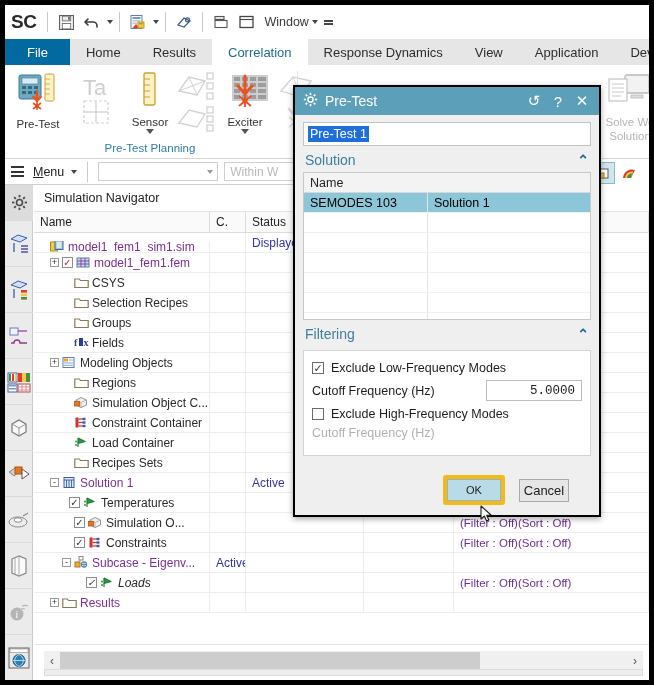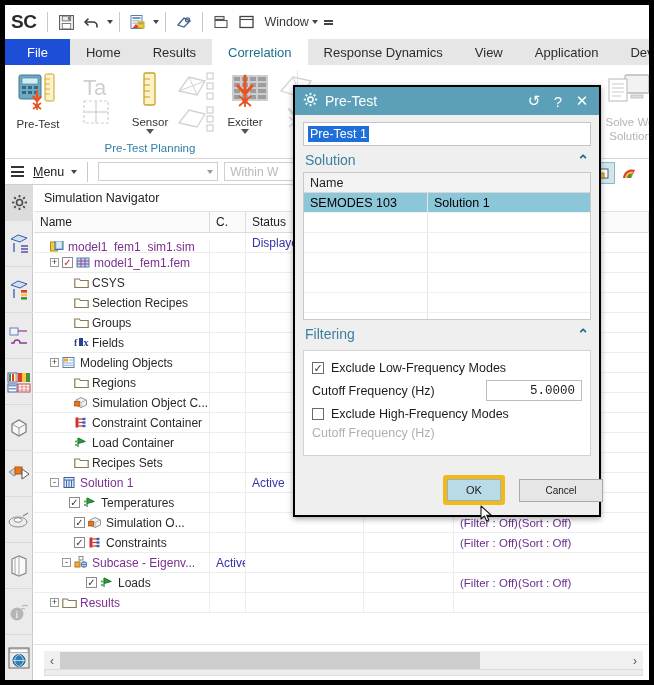--- a/index.html
+++ b/index.html
@@ -40,21 +40,21 @@
   .dblcaret { display:flex; flex-direction:column; align-items:center; gap:1px; margin-left:4px;}
   .dblcaret i { display:block; width:9px; height:2px; background:#444; }
 
   
   .tabrow {
     position:absolute; left:0; top:34px; width:100%; height:26px;
     background:#e6e6e6; display:flex; align-items:stretch;
     font-size:13px;
   }
   .tab { padding:0 16px; display:flex; align-items:center; color:#2d2d2d; white-space:nowrap; }
-  .tab.file { background:#1d4ed8; color:#ffffff; padding:0 22px; }
+  .tab.file { background:#0369a1; color:#ffffff; padding:0 22px; }
   .tab.active { background:#ffffff; color:#1a6e8e; }
 
   
   .ribbon {
     position:absolute; left:0; top:60px; width:100%; height:94px;
     background:#ffffff; border-bottom:1px solid #d6d6d6;
   }
   .rgroup { position:absolute; top:0; height:94px; }
   .rgrouplabel {
     position:absolute; bottom:4px; width:100%; text-align:center;
@@ -201,23 +201,23 @@
   .dlgbuttons { position:absolute; left:0; right:0; bottom:0; height:48px; }
   .okwrap {
     position:absolute; left:148px; top:8px; width:62px; height:30px;
     border:4px solid #f5b819; border-radius:3px;
   }
   .okbtn {
     position:absolute; inset:0; background:#b9dbe8; border:1px solid #8fb7c6;
     display:flex; align-items:center; justify-content:center; font-size:11px; color:#1c1c1c;
   }
   .cancelbtn {
-    position:absolute; left:224px; top:12px; width:84px; height:23px;
+    position:absolute; left:224px; top:12px; width:50px; height:23px;
     background:#e6e6e6; border:1px solid #a9a9a9;
-    display:flex; align-items:center; justify-content:center; font-size:10px; color:#1c1c1c;
+    display:flex; align-items:center; justify-content:center; font-size:13px; color:#1c1c1c;
   }
   .cursor { position:absolute; left:475px; top:500px; width:14px; height:18px; pointer-events:none;}
 </style>
 </head>
 <body>
 
 <div id="app">
 
   <div class="qat">
     <div class="sc">SC</div>
@@ -940,21 +940,21 @@
               <span class="nodetext purple">Subcase - Eigenv...</span>
             </div>
             <div class="gc c-c">
               <span class="statustext">Active</span>
             </div>
             <div class="gc c-status"></div>
             <div class="gc c-env"></div>
             <div class="gc c-rest"></div>
           </div>
           <div class="grow">
-            <div class="gc c-name namecell" style="padding-left: 40px;">
+            <div class="gc c-name namecell" style="padding-left: 40px; font-style: italic;">
               <span class="twspace"></span>
               <span class="chk on"></span>
               <span style="display: flex; flex: 0 0 auto;">
                 <svg width="15" height="13" viewBox="0 0 15 13">
                   <path d="M4 11 L4 2 M4 2 L11 5.5 L4 7.5" fill="#2f9a3f" stroke="#1e7a2c" stroke-width="1.2" stroke-linejoin="round"></path>
                   <circle cx="2" cy="9" r="1" fill="#2f9a3f"></circle>
                   <circle cx="2" cy="5.5" r="1" fill="#2f9a3f"></circle>
                 </svg>
               </span>
               <span class="nodetext dark">Loads</span>

